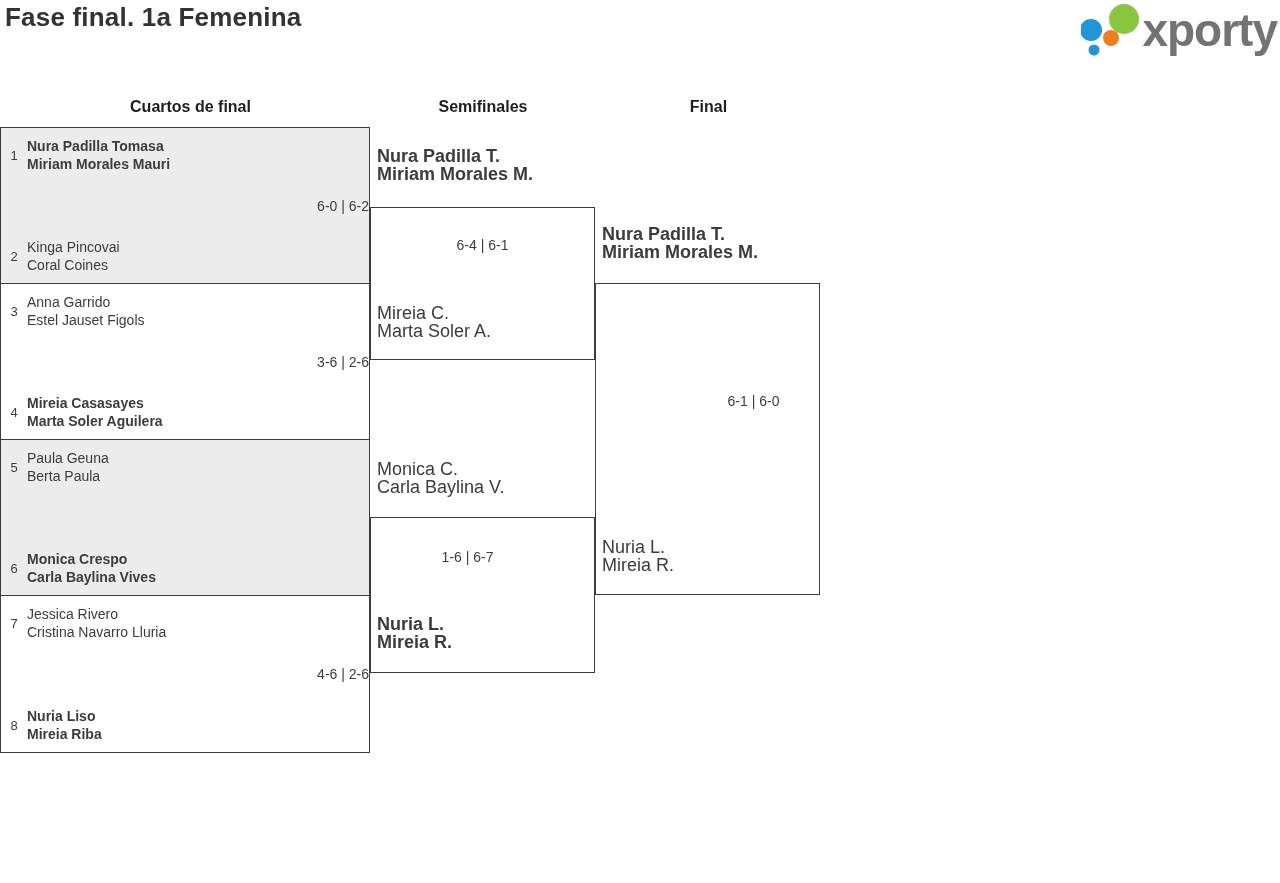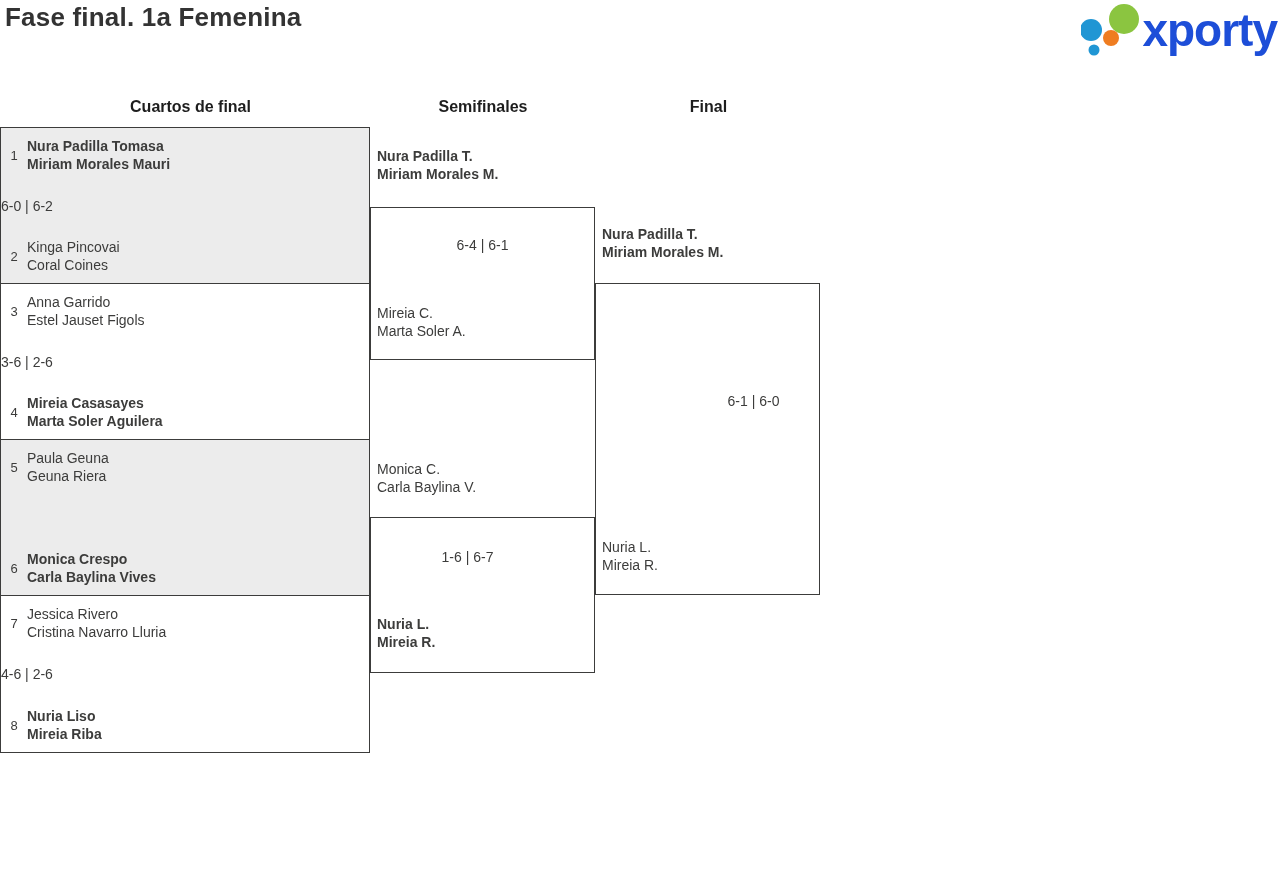--- a/index.html
+++ b/index.html
@@ -8,45 +8,45 @@
     width:1280px; height:883px; position:relative; overflow:hidden;
     font-family:"Liberation Sans", sans-serif; color:#3c3c3b;
   }
 
   
   .title-block { position:absolute; left:5px; top:1px; }
   .title-line { font-size:26px; font-weight:bold; color:#333333; line-height:33px; letter-spacing:0.2px; }
 
   .logo { position:absolute; top:3px; right:3px; display:flex; align-items:center; }
   .logo-icon { margin-right:3px; display:block; }
-  .logo-text { font-size:46px; font-weight:bold; color:#1d4ed8; line-height:54px; letter-spacing:-1px; }
+  .logo-text { font-size:46px; font-weight:bold; color:#737373; line-height:54px; letter-spacing:-1px; }
 
   
   .round-header { position:absolute; top:98px; font-size:16px; font-weight:bold; color:#1d1d1d; text-align:center; }
   #hdr-qf { left:0; width:370px;padding-left:11px; }
   #hdr-sf { left:370px; width:226px; }
   #hdr-f  { left:596px; width:225px; }
 
   
   .qf-col { position:absolute; left:0; top:127px; width:370px; border:1px solid #3c3c3b; background:#fff; }
   .qf-match { position:relative; height:156px; border-bottom:1px solid #3c3c3b; background:#fff; }
   .qf-match:last-child { border-bottom:none; }
   .qf-match.shaded { background:#ececec; }
 
   .team { position:absolute; left:0; right:0; display:flex; align-items:center; }
   .team.top { top:9px; }
   .team.bottom { bottom:9px; }
   .seed { width:26px; flex:none; text-align:center; font-size:13px; color:#3c3c3b; }
   .names { font-size:14px; line-height:18px; color:#3c3c3b; }
   .names.winner { font-weight:bold; }
-  .qf-score { position:absolute; top:70px; left:0; width:100%; text-align:left; font-size:14px; color:#3c3c3b; }
+  .qf-score { position:absolute; top:70px; left:0; width:100%; text-align:right; font-size:14px; color:#3c3c3b; }
 
   
   .match-box { position:absolute; border:1px solid #3c3c3b; background:transparent; }
-  .adv-name { position:absolute; font-size:14px; line-height:18px; color:#3c3c3b; }
+  .adv-name { position:absolute; font-size:18px; line-height:18px; color:#3c3c3b; }
   .adv-name.winner { font-weight:bold; }
   .adv-score { position:absolute; text-align:center; font-size:14px; color:#3c3c3b; }
 
   #sf1-top    { left:377px; top:147px; }
   #sf1-box    { left:370px; top:207px; width:225px; height:153px; }
   #sf1-score  { left:370px; top:237px; width:225px; }
   #sf1-bottom { left:377px; top:304px; }
 
   #sf2-top    { left:377px; top:460px; }
   #sf2-box    { left:370px; top:517px; width:225px; height:156px; }
@@ -115,21 +115,21 @@
         <div>Marta Soler Aguilera</div>
       </div>
     </div>
   </div>
 
   <div class="qf-match shaded">
     <div class="team top">
       <span class="seed">5</span>
       <div class="names">
         <div>Paula Geuna</div>
-        <div>Geuna Riera</div>
+        <div>Berta Paula</div>
       </div>
     </div>
     <div class="team bottom">
       <span class="seed">6</span>
       <div class="names winner">
         <div>Monica Crespo</div>
         <div>Carla Baylina Vives</div>
       </div>
     </div>
   </div>

